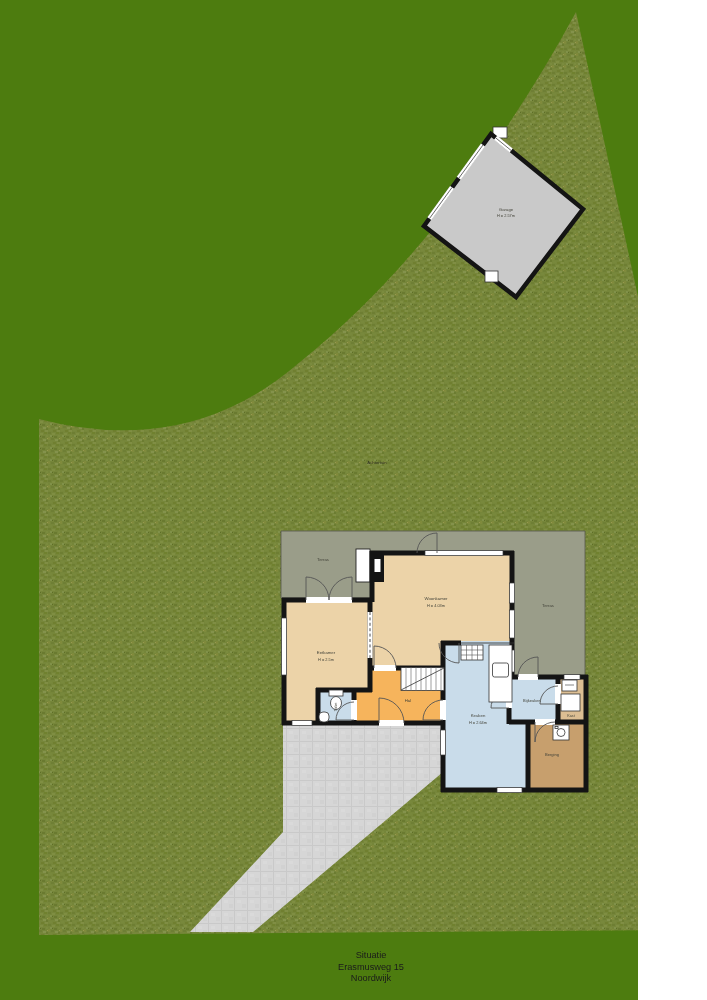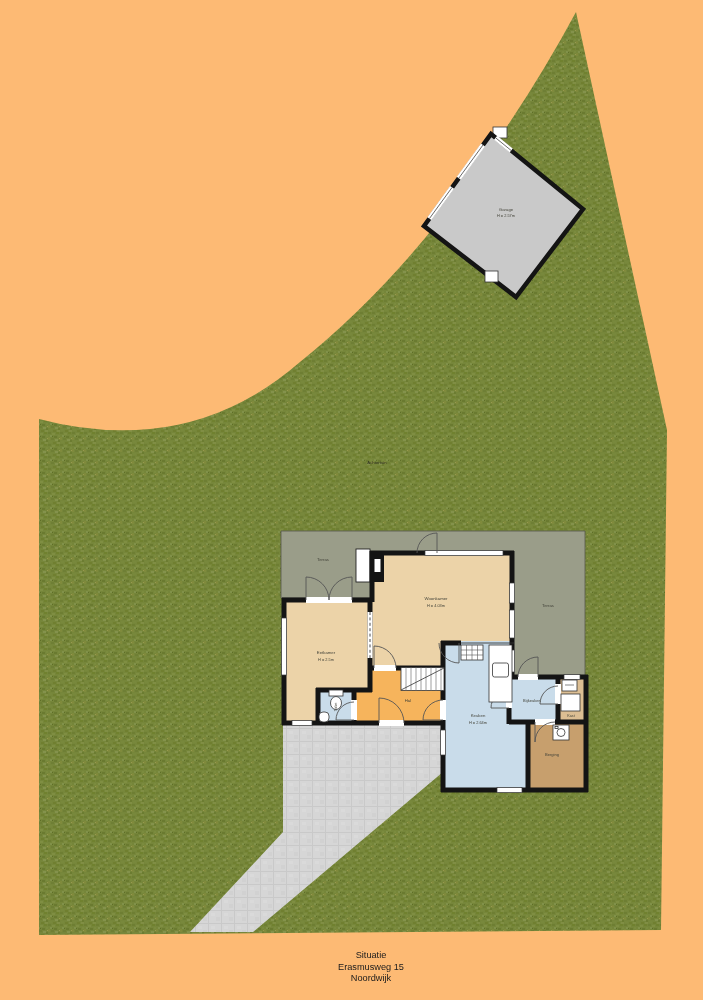--- a/index.html
+++ b/index.html
@@ -1,16 +1,16 @@
 <!DOCTYPE html>
 <html><head>
 <meta charset="utf-8">
 <style>
   html,body{margin:0;padding:0;background:#ffffff;}
-  .page{position:relative;width:703px;height:1000px;background:#fdba74;overflow:hidden;
+  .page{position:relative;width:638px;height:1000px;background:#4d7c0f;overflow:hidden;
         font-family:"Liberation Sans", sans-serif;}
   svg{display:block;}
   text{font-family:"Liberation Sans", sans-serif;}
   .room-label{fill:#44443a;}
   .cap{fill:#1b1b1b;}
 </style>
 </head>
 <body>
 
 <div class="page">

